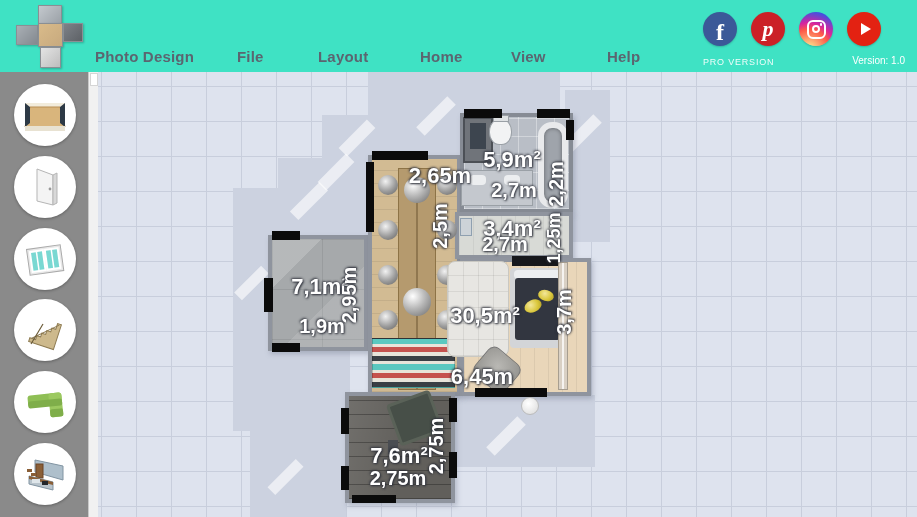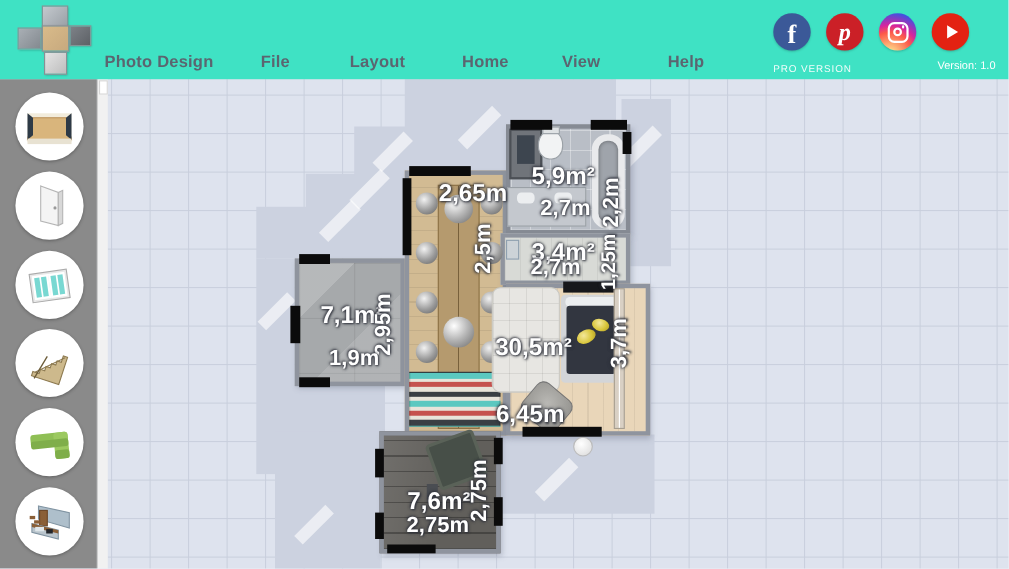--- a/index.html
+++ b/index.html
@@ -163,21 +163,21 @@
       <div class="ypillow" style="left:14px; top:32px; width:18px; height:12px; transform:rotate(-25deg); background:radial-gradient(circle at 40% 35%, #f3e79a, #d9c63a 55%, #a69324);"></div>
       <div class="ypillow" style="left:28px; top:22px; width:16px; height:11px; transform:rotate(15deg); background:radial-gradient(circle at 40% 35%, #f3e79a, #d9c63a 55%, #a69324);"></div>
     </div>
     <div class="furn" id="pouf" style="left:379px; top:280px; width:40px; height:36px;"></div>
     <div class="furn" id="lamp" style="left:423px; top:325px; width:18px; height:18px;"></div>
     <div class="furn" id="shelf" style="left:460px; top:190px; width:10px; height:128px;"></div>
 
     <div class="furn" id="bedroom-chair" style="left:294px; top:324px; width:46px; height:44px;"></div>
     <div class="furn" id="bedroom-item" style="left:290px; top:368px; width:10px; height:14px;"></div>
 
-    <div class="lbl big" style="left:332px; top:104px;">2,65m</div>
+    <div class="lbl big" style="left:342px; top:104px;">2,65m</div>
     <div class="lbl v" style="left:342px; top:154px;">2,5m</div>
 
     <div class="lbl big" style="left:414px; top:88px;">5,9m²</div>
     <div class="lbl" style="left:416px; top:118px;">2,7m</div>
     <div class="lbl v" style="left:458px; top:112px;">2,2m</div>
 
     <div class="lbl big" style="left:414px; top:157px;">3,4m²</div>
     <div class="lbl" style="left:407px; top:172px;">2,7m</div>
     <div class="lbl v sm" style="left:456px; top:166px;">1,25m</div>
 

